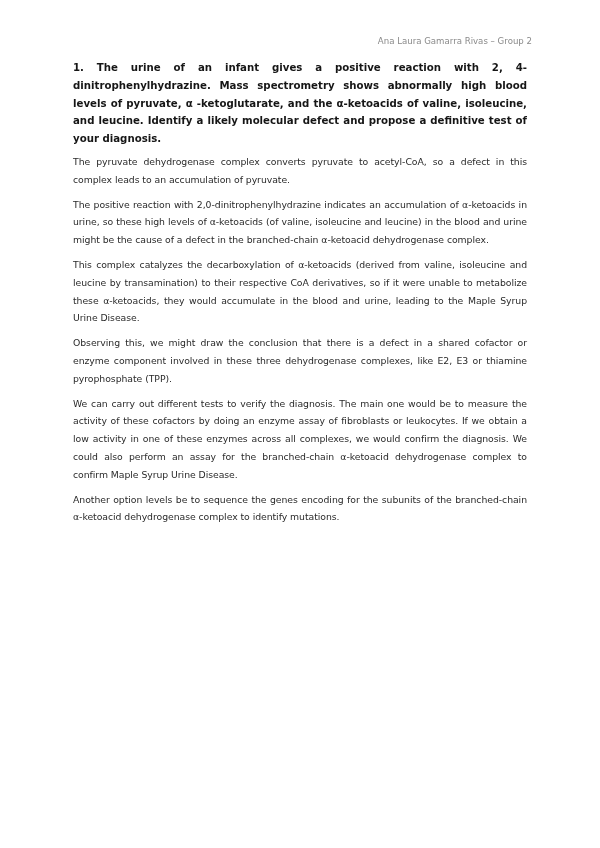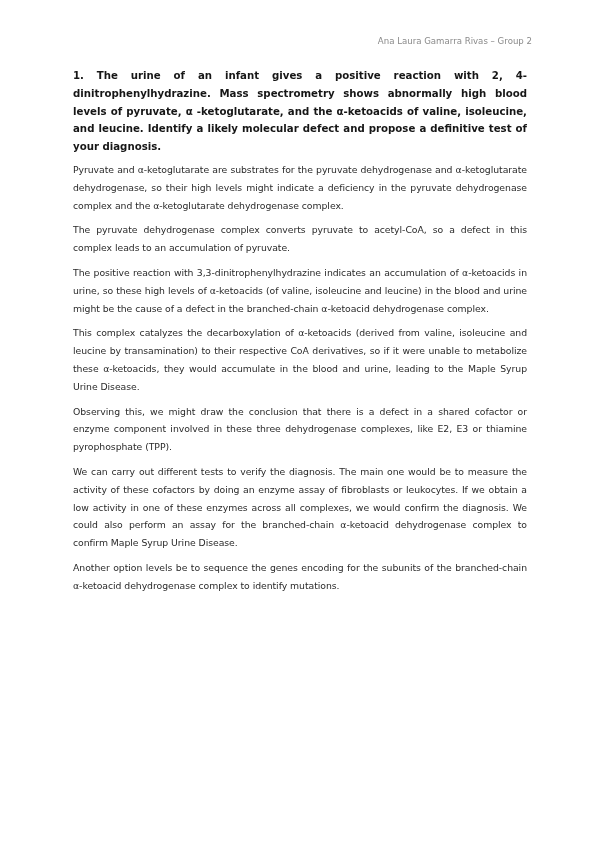--- a/index.html
+++ b/index.html
@@ -19,21 +19,21 @@
       position: absolute;
       top: 36px;
       right: 68px;
       font-size: 8.6px;
       color: #8a8a8a;
       letter-spacing: 0;
     }
     .content {
       position: absolute;
       left: 73px;
-      top: 67px;
+      top: 59px;
       width: 454px;
     }
     .question {
       font-size: 10.2px;
       font-weight: bold;
       line-height: 17.8px;
       text-align: justify;
       margin: 0 0 5px 0;
       color: #161616;
     }
@@ -46,20 +46,19 @@
       letter-spacing: -0.05px;
     }
   </style>
 </head>
 <body>
 
 <div class="page-header">Ana Laura Gamarra Rivas – Group 2</div>
 
 <div class="content">
   <p class="question">1. The urine of an infant gives a positive reaction with 2, 4- dinitrophenylhydrazine. Mass spectrometry shows abnormally high blood levels of pyruvate, α -ketoglutarate, and the α-ketoacids of valine, isoleucine, and leucine. Identify a likely molecular defect and propose a definitive test of your diagnosis.</p>
-  <p class="para">Pyruvate and α-ketoglutarate are substrates for the pyruvate dehydrogenase and α-ketoglutarate dehydrogenase, so their high levels might indicate a deficiency in the pyruvate dehydrogenase complex and the α-ketoglutarate dehydrogenase complex.</p>
   <p class="para">The pyruvate dehydrogenase complex converts pyruvate to acetyl-CoA, so a defect in this complex leads to an accumulation of pyruvate.</p>
-  <p class="para">The positive reaction with 3,3-dinitrophenylhydrazine indicates an accumulation of α-ketoacids in urine, so these high levels of α-ketoacids (of valine, isoleucine and leucine) in the blood and urine might be the cause of a defect in the branched-chain α-ketoacid dehydrogenase complex.</p>
+  <p class="para">The positive reaction with 2,0-dinitrophenylhydrazine indicates an accumulation of α-ketoacids in urine, so these high levels of α-ketoacids (of valine, isoleucine and leucine) in the blood and urine might be the cause of a defect in the branched-chain α-ketoacid dehydrogenase complex.</p>
   <p class="para">This complex catalyzes the decarboxylation of α-ketoacids (derived from valine, isoleucine and leucine by transamination) to their respective CoA derivatives, so if it were unable to metabolize these α-ketoacids, they would accumulate in the blood and urine, leading to the Maple Syrup Urine Disease.</p>
   <p class="para">Observing this, we might draw the conclusion that there is a defect in a shared cofactor or enzyme component involved in these three dehydrogenase complexes, like E2, E3 or thiamine pyrophosphate (TPP).</p>
   <p class="para">We can carry out different tests to verify the diagnosis. The main one would be to measure the activity of these cofactors by doing an enzyme assay of fibroblasts or leukocytes. If we obtain a low activity in one of these enzymes across all complexes, we would confirm the diagnosis. We could also perform an assay for the branched-chain α-ketoacid dehydrogenase complex to confirm Maple Syrup Urine Disease.</p>
   <p class="para">Another option levels be to sequence the genes encoding for the subunits of the branched-chain α-ketoacid dehydrogenase complex to identify mutations.</p>
 </div>
 
 </body></html>

